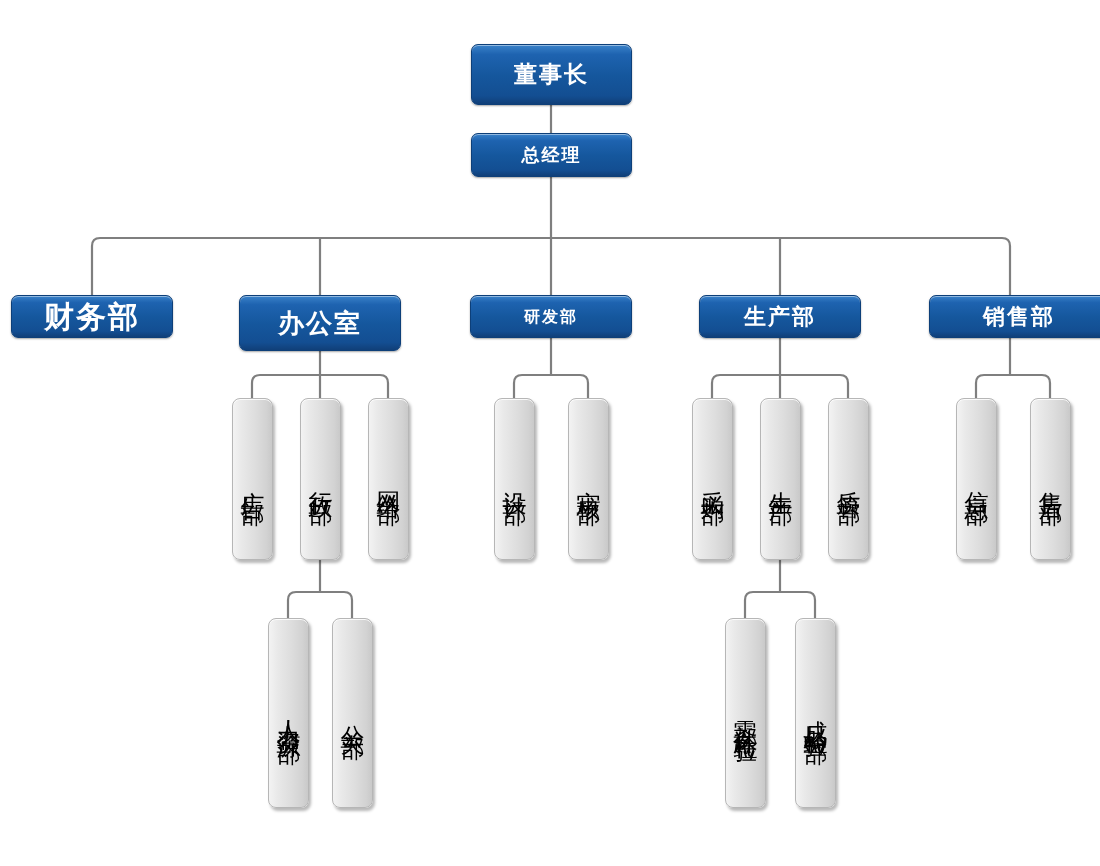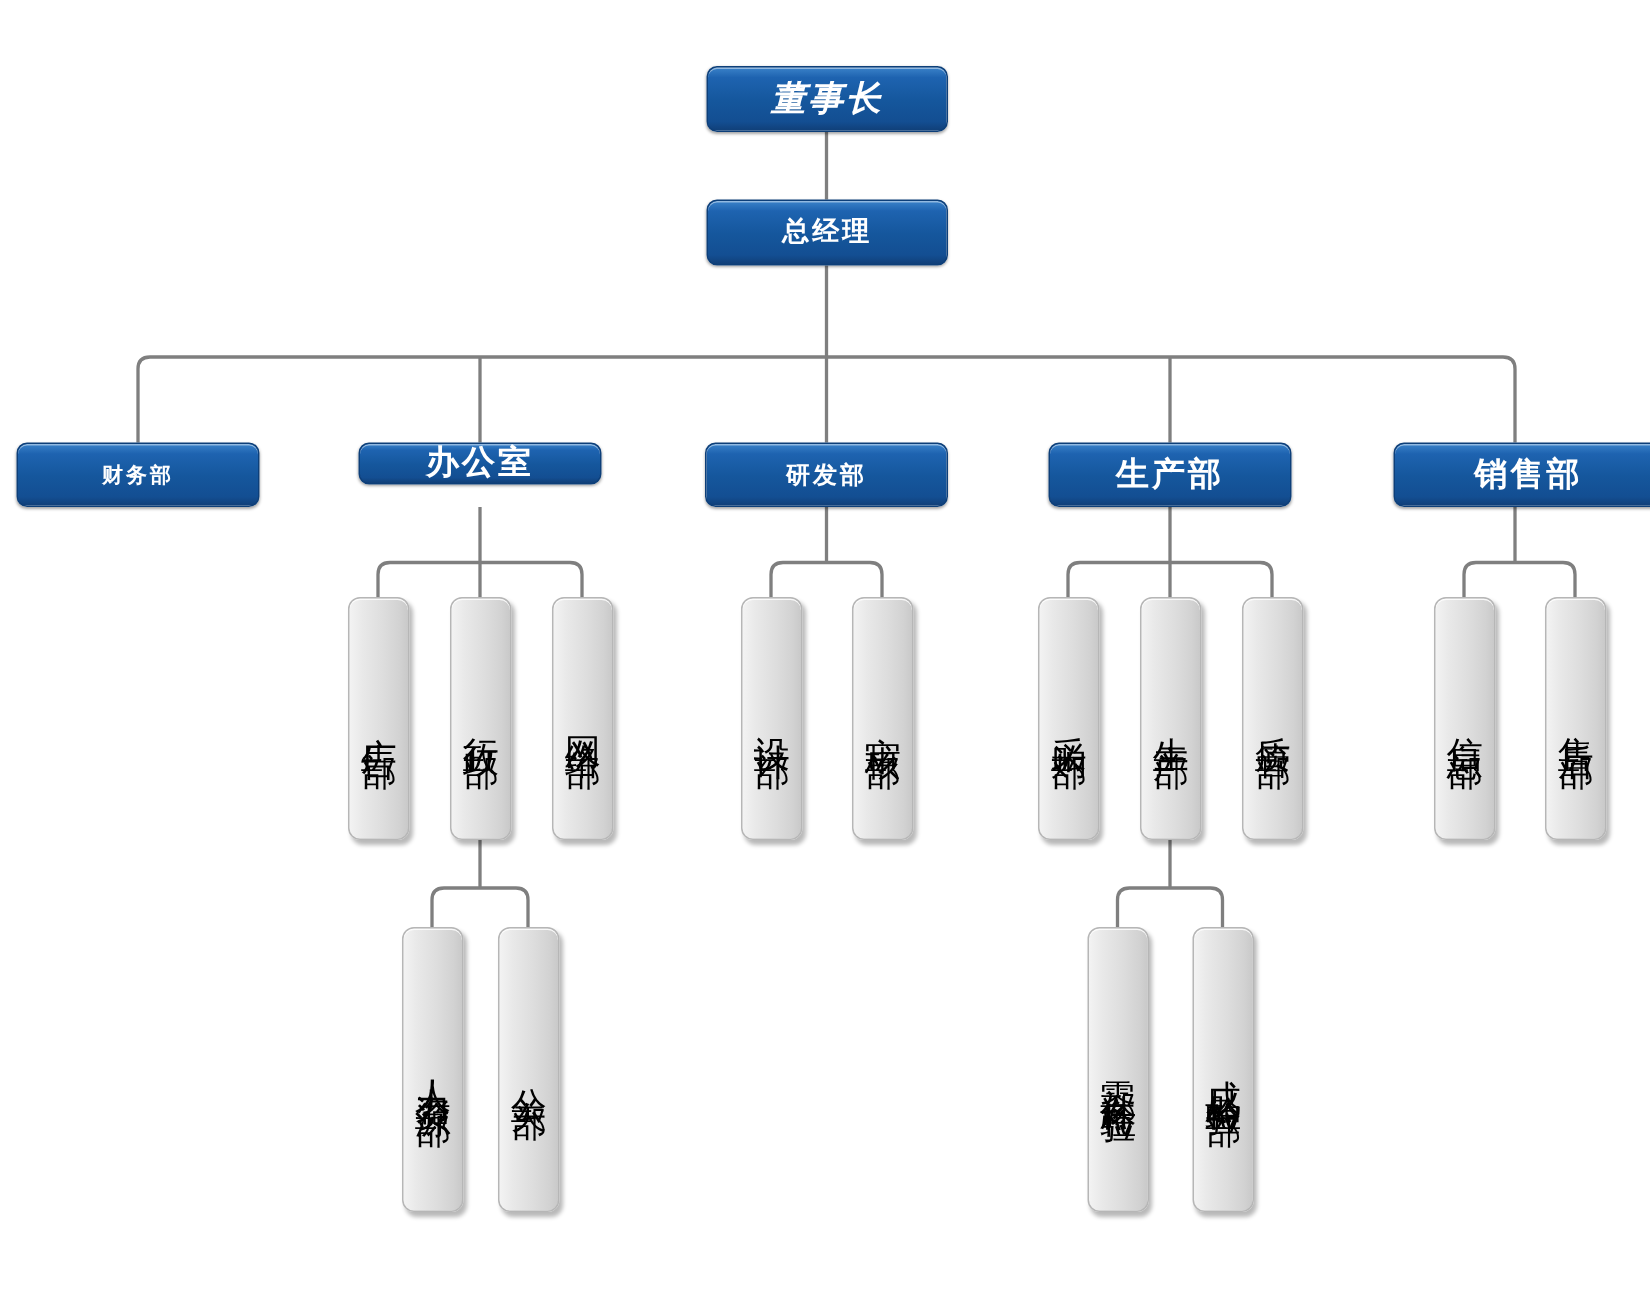--- a/index.html
+++ b/index.html
@@ -121,33 +121,33 @@
       <path d="M976,398 L976,383 Q976,375 984,375 L1042,375 Q1050,375 1050,383 L1050,398"></path>
 
       <path d="M320,560 L320,592"></path>
       <path d="M288,618 L288,600 Q288,592 296,592 L344,592 Q352,592 352,600 L352,618"></path>
 
       <path d="M780,560 L780,592"></path>
       <path d="M745,618 L745,600 Q745,592 753,592 L807,592 Q815,592 815,600 L815,618"></path>
     </g>
   </svg>
 
-  <div class="node-blue" style="left:471px; top:44px; width:161px; height:44px; font-size:23px;font-style:italic;">
+  <div class="node-blue" style="left:471px; top:44px; width:161px; height:61px; font-size:23px;">
     <span class="label">董事长</span>
   </div>
 
   <div class="node-blue" style="left:471px; top:133px; width:161px; height:44px; font-size:18px;">
     <span class="label">总经理</span>
   </div>
 
-  <div class="node-blue" style="left:11px; top:295px; width:162px; height:43px; font-size:14px;justify-content:center;">
+  <div class="node-blue" style="left:11px; top:295px; width:162px; height:43px; font-size:30px;justify-content:center;">
     <span class="label">财务部</span>
   </div>
 
-  <div class="node-blue" style="left:239px; top:295px; width:162px; height:28px; font-size:22px;justify-content:center;">
+  <div class="node-blue" style="left:239px; top:295px; width:162px; height:56px; font-size:26px;justify-content:center;">
     <span class="label">办公室</span>
   </div>
 
   <div class="node-blue" style="left:470px; top:295px; width:162px; height:43px; font-size:16px;">
     <span class="label">研发部</span>
   </div>
 
   <div class="node-blue" style="left:699px; top:295px; width:162px; height:43px; font-size:22px;">
     <span class="label">生产部</span>
   </div>

